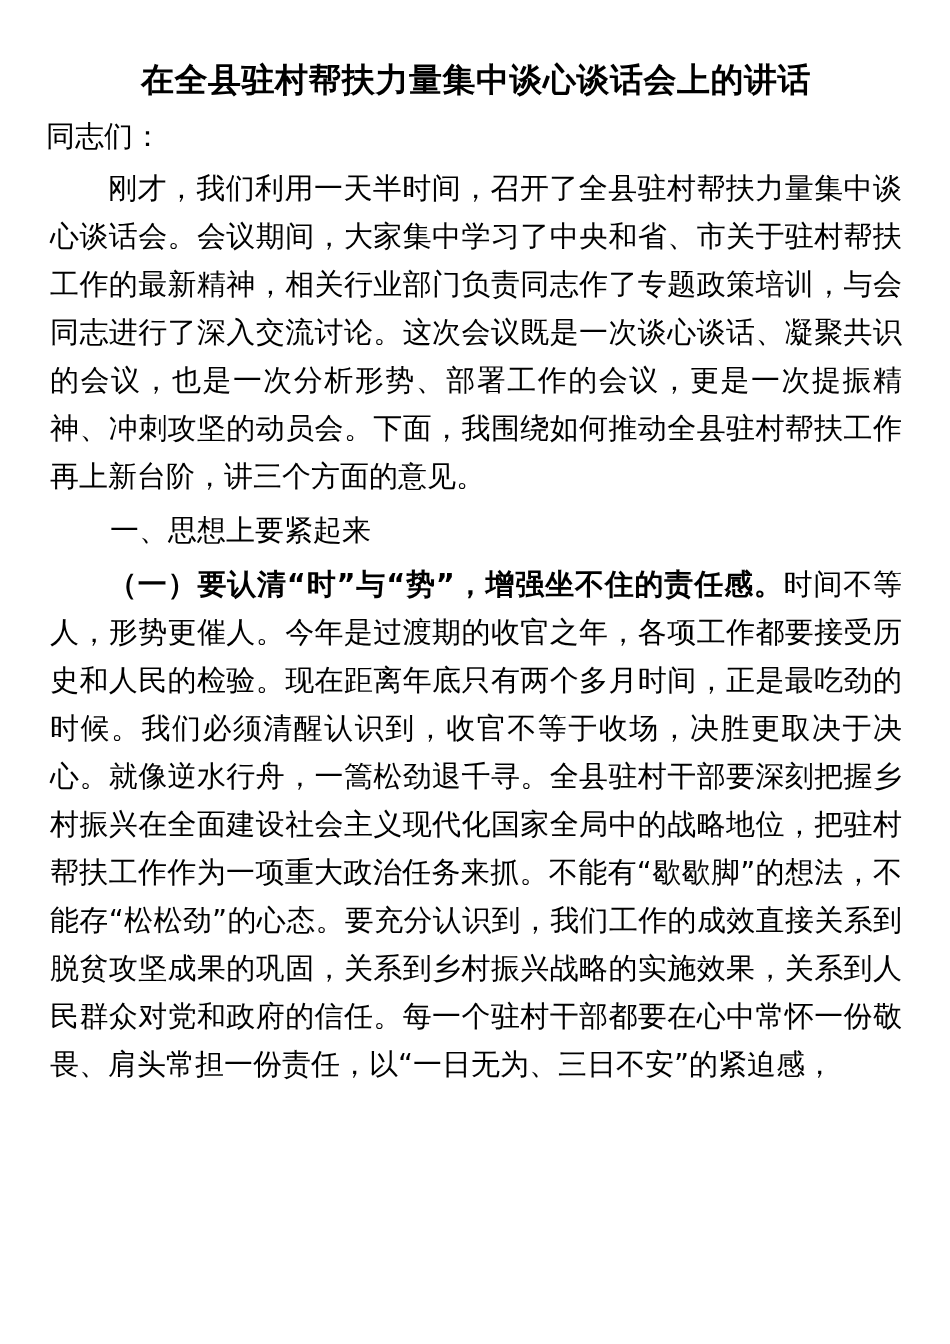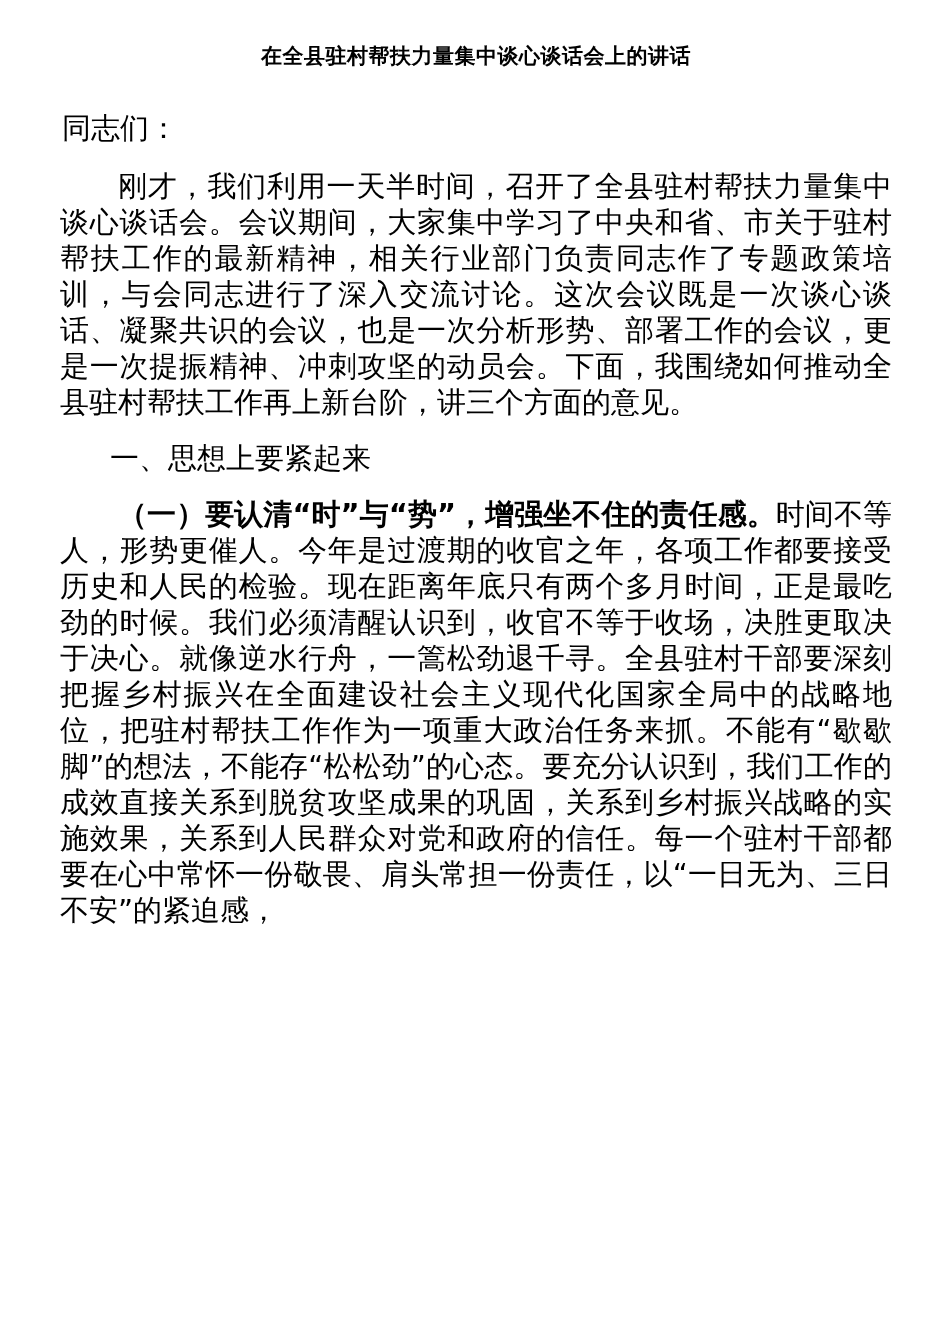--- a/index.html
+++ b/index.html
@@ -26,44 +26,44 @@
   }
 
   #doc-body {
     position: absolute;
     left: 46px;
     top: 0;
     width: 860px;
   }
 
   .doc-title {
-    font-size: 21px;
+    font-size: 33px;
     font-weight: bold;
     line-height: 48px;
     text-align: center;
     letter-spacing: 0.5px;
     margin: 0;
-    padding-top: 32px;
+    padding-top: 56px;
     padding-bottom: 4px;
     white-space: nowrap;
   }
 
   .salutation {
     font-size: 29px;
     line-height: 48px;
-    margin: 16px;
+    margin: 0;
     padding-top: 4px;
     text-align: justify;
     text-justify: inter-ideograph;
   }
 
   .para {
     font-size: 29px;
-    line-height: 36px;
-    margin: 14px;
+    line-height: 48px;
+    margin: 4px;
     text-indent: 58px;
     text-align: justify;
     text-justify: inter-ideograph;
     letter-spacing: 0px;
   }
 
   .section-heading {
     font-size: 29px;
     line-height: 48px;
     margin: 6px;

